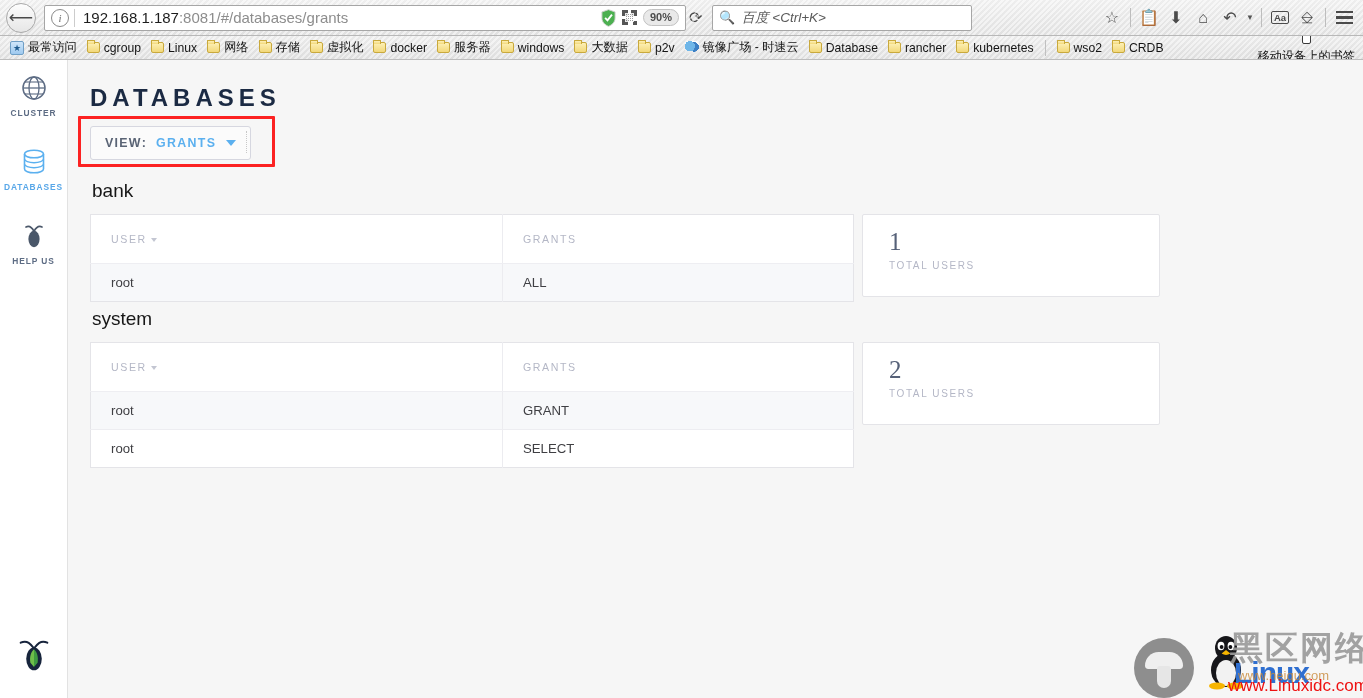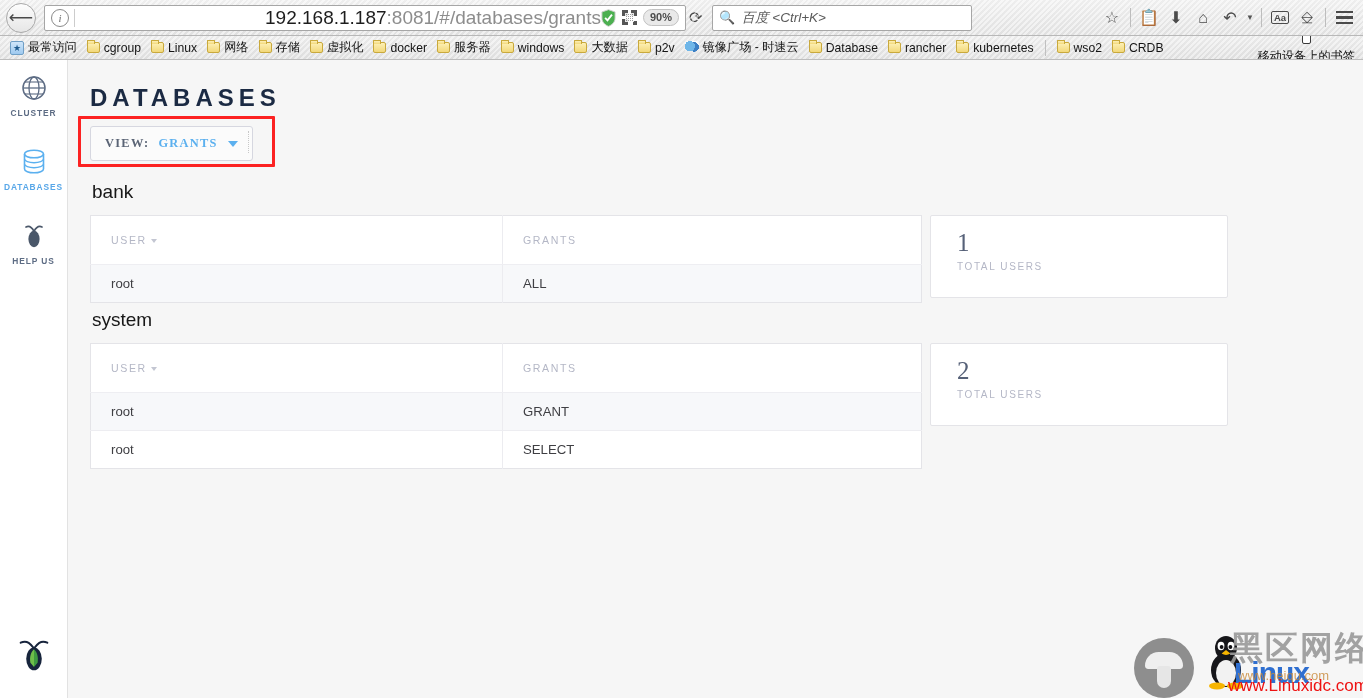--- a/index.html
+++ b/index.html
@@ -54,21 +54,21 @@
   }
   .ident-icon {
     width:18px; height:18px; border-radius:50%;
     border:1.3px solid #8a8a8a; color:#6c6c6c;
     font-size:11px; font-style:italic;
     display:flex; align-items:center; justify-content:center;
     font-family:"Liberation Serif", serif;
     margin: 0 5px 0 2px; flex:0 0 auto;
   }
   .url-sep { width:1px; height:18px; background:#ccc; margin-right:8px; flex:0 0 auto;}
-  .url-text { font-size:19px; color:#1d1d1d; white-space:nowrap; flex:1 1 auto; overflow:hidden;text-align:right;}
+  .url-text { font-size:15px; color:#1d1d1d; white-space:nowrap; flex:1 1 auto; overflow:hidden;}
   .url-text .dim { color:#8d8d8d; }
 
   .url-right { display:flex; align-items:center; gap:6px; padding-right:2px;}
   .shield-icon { width:15px; height:18px; display:block; }
   .qr-icon {
     width:15px; height:15px;
     background:
       linear-gradient(#555 0 0) 0 0/6px 6px no-repeat,
       linear-gradient(#555 0 0) 100% 0/6px 6px no-repeat,
       linear-gradient(#555 0 0) 0 100%/6px 6px no-repeat,
@@ -190,21 +190,21 @@
 
   
   .main {
     flex:1 1 auto; background:#f6f6f6; padding:18px 0 0 22px; position:relative; overflow:hidden;
   }
   .page-title {
     font-size:24px; letter-spacing:5px; color:#1b2a43; font-weight:bold;
     margin: 6px 0 14px 0;
   }
 
-  .view-wrap { position:relative; display:inline-block; margin-bottom:20px;font-family:Liberation Serif, serif; }
+  .view-wrap { position:relative; display:inline-block; margin-bottom:20px; }
   .view-highlight {
     position:absolute; left:-12px; top:-10px; width:197px; height:51px;
     border:3px solid #fc2222; border-radius:1px; pointer-events:none;
   }
   .view-dropdown {
     display:inline-flex; align-items:center; gap:9px;
     background:#fbfbfb; border:1px solid #d6d7e0; border-radius:3px;
     padding:9px 14px; position:relative; z-index:1;
   }
   .view-label { font-size:12.4px; letter-spacing:1.3px; color:#5a6475; font-weight:bold; }
@@ -215,21 +215,21 @@
   }
   .view-resize { position:absolute; right:3px; top:4px; width:9px;height:22px;
     border-right:1px dotted #c8c8c8; }
 
   
   .db-section { margin-bottom:6px; }
   .db-name { font-size:19px; color:#171717; margin:0 0 12px 2px; font-weight:normal;}
   .db-row { display:flex; align-items:flex-start; gap:8px; }
 
   .grants-table {
-    width:832px; background:#fff;
+    width:764px; background:#fff;
     border:1px solid #e4e4e8; border-radius:2px;
     border-collapse:collapse; table-layout:fixed;
   }
   .grants-table col.c1 { width:412px; }
   .grants-table th {
     text-align:left; font-size:10.6px; letter-spacing:1.6px; font-weight:normal;
     color:#b4b7c6; padding:18px 0 18px 20px; background:#fff;
     border-right:1px solid #ececf0;
     border-bottom:1px solid #eeeef2;
   }

